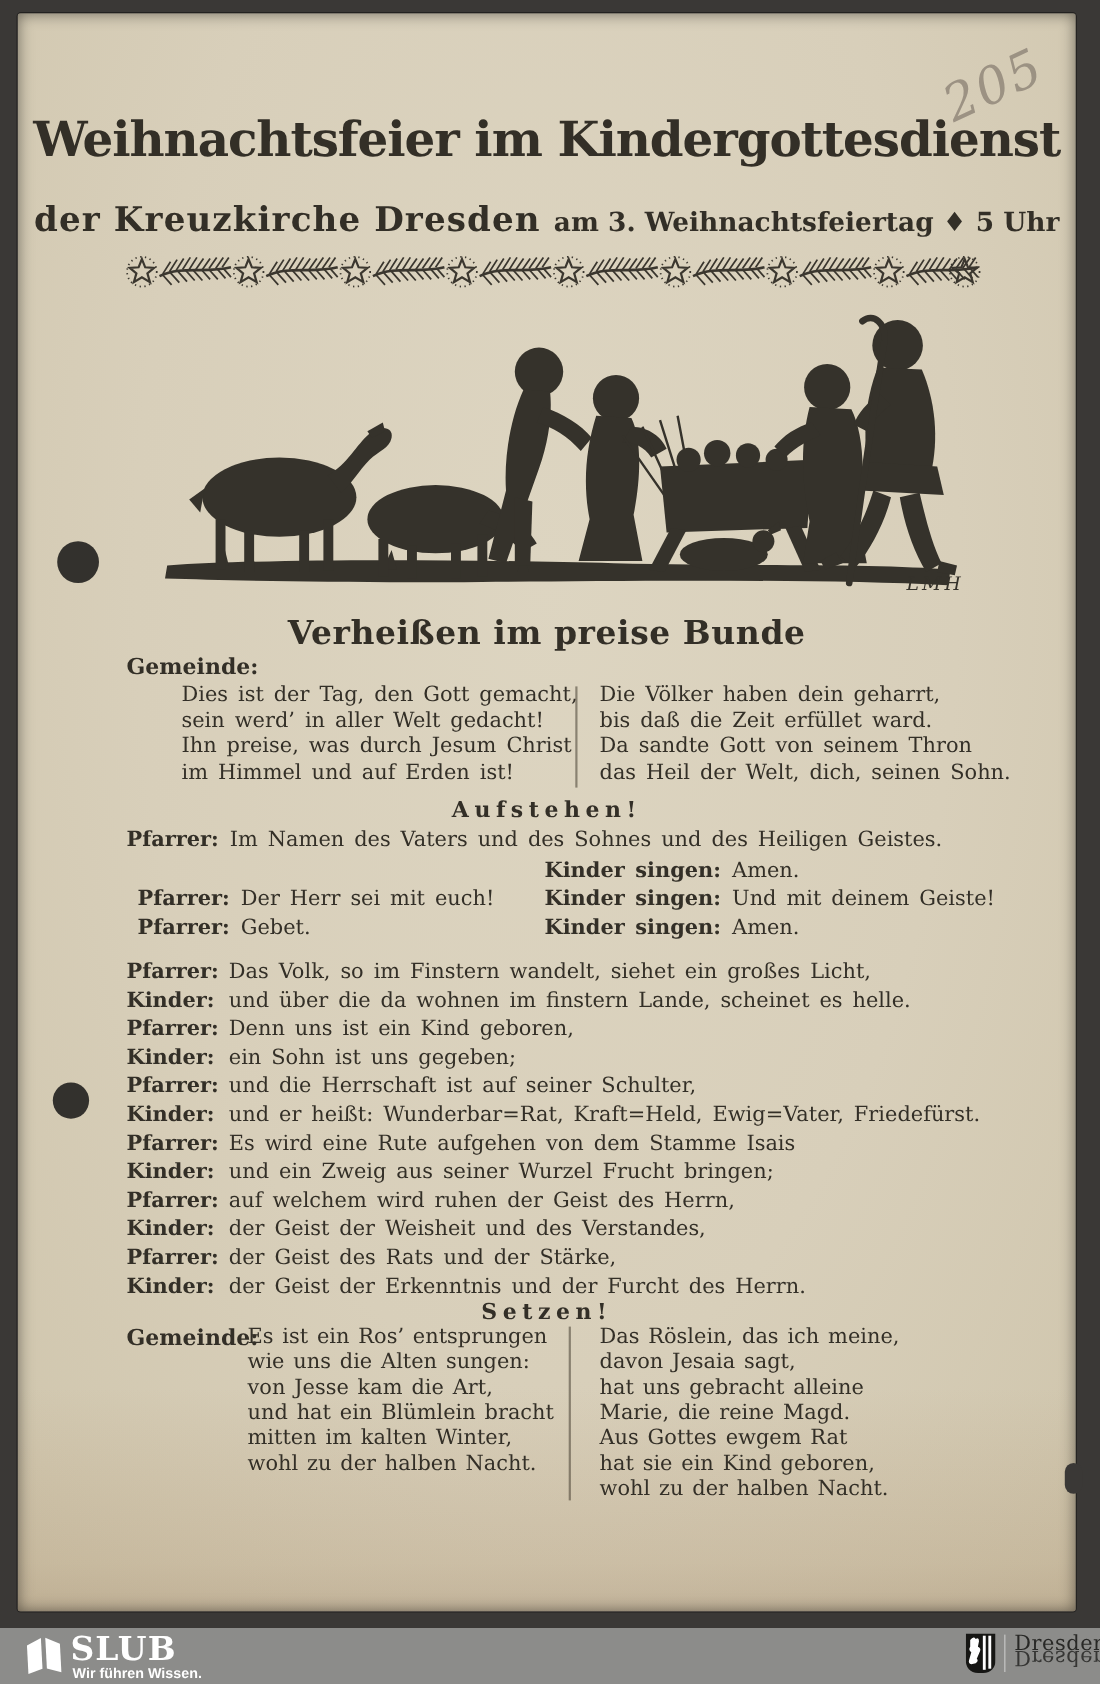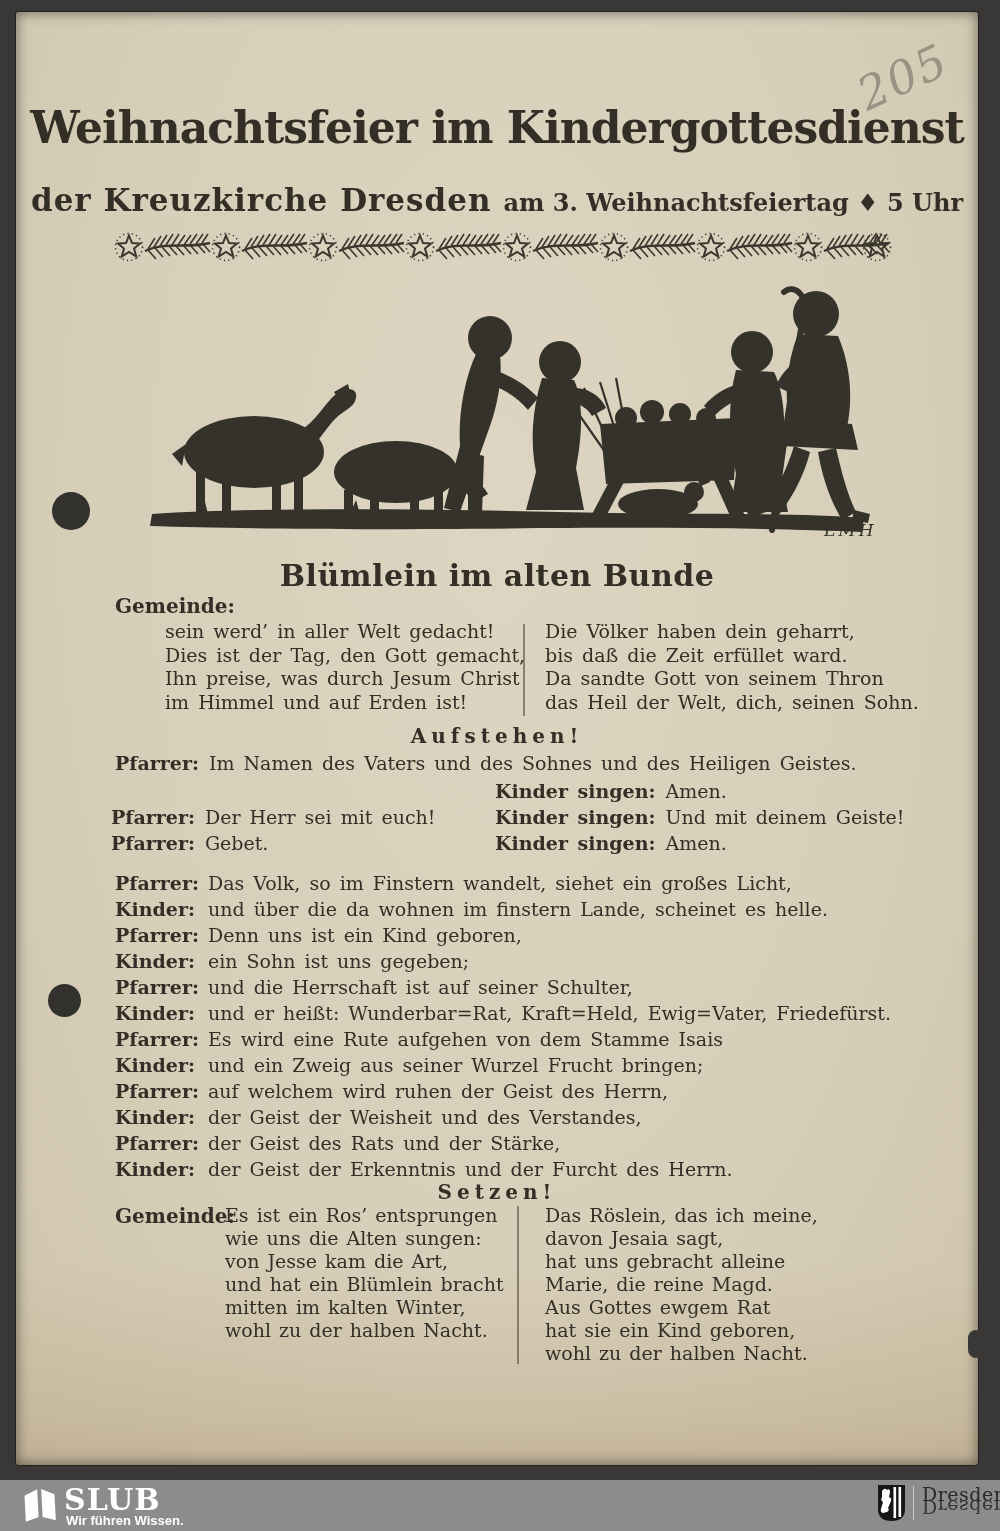--- a/index.html
+++ b/index.html
@@ -64,21 +64,21 @@
     font-size:20px;font-weight:bold;letter-spacing:5px;
   }
   .rub1{top:712px;}
   .rub2{top:1168px;}
   .liturgy-row{position:absolute;font-size:19px;word-spacing:3px;white-space:nowrap;}
   .lr1{left:99px;top:740px;}
   .lr-right{left:479px;}
   .lrow0{top:768px;}
   .lrow1{top:794px;}
   .lrow2{top:820px;}
-  .lit-left{position:absolute;left:95px;font-size:19px;word-spacing:3px;white-space:nowrap;}
+  .lit-left{position:absolute;left:109px;font-size:19px;word-spacing:3px;white-space:nowrap;}
   .spk{font-weight:bold;margin-right:10px;}
   .responsory{
     position:absolute;left:99px;top:858px;right:50px;
     font-size:19px;line-height:26px;word-spacing:3px;
   }
   .resp-row{white-space:nowrap;}
   .resp-row .spk{display:inline-block;width:93px;margin-right:0;}
   .hymn-label{position:absolute;left:99px;top:1192px;font-size:20px;}
   .hymn{position:absolute;font-size:19px;line-height:23px;word-spacing:2px;}
   .hyl{left:209px;top:1192px;}
@@ -206,26 +206,26 @@
       <path d="M656,170 C648,196 638,214 626,230 L640,240 C654,222 666,200 672,176 Z"></path>
       <path d="M698,172 C704,198 710,220 718,236 L704,244 C692,224 684,200 680,176 Z"></path>
       <path d="M622,226 l-14,8 4,8 16,-6 Z"></path>
       <path d="M716,234 l16,4 -2,9 -16,-3 Z"></path>
       <path d="M662,82 C650,90 642,100 638,110 L650,116 C656,106 664,98 672,92 Z"></path>
       <path d="M634,254 C644,180 656,96 666,34 C668,18 656,8 646,16" fill="none" stroke="#35322b" stroke-width="6" stroke-linecap="round"></path>
       <text x="686" y="260" font-size="17" letter-spacing="3" font-style="italic" font-family="DejaVu Serif, serif" fill="#35322b">LMH</text>
     </g>
   </svg>
 
-  <div class="sec-head ink">Blümlein im alten Bunde</div>
+  <div class="sec-head ink">Verheißen im preise Bunde</div>
   <div class="gemeinde1 ink lbl">Gemeinde:</div>
 
   <div class="verse v1l ink">
+    <div>Dies ist der Tag, den Gott gemacht,</div>
     <div>sein werd’ in aller Welt gedacht!</div>
-    <div>Dies ist der Tag, den Gott gemacht,</div>
     <div>Ihn preise, was durch Jesum Christ</div>
     <div>im Himmel und auf Erden ist!</div>
   </div>
   <div class="vdiv vdiv1"></div>
   <div class="verse v1r ink">
     <div>Die Völker haben dein geharrt,</div>
     <div>bis daß die Zeit erfüllet ward.</div>
     <div>Da sandte Gott von seinem Thron</div>
     <div>das Heil der Welt, dich, seinen Sohn.</div>
   </div>

